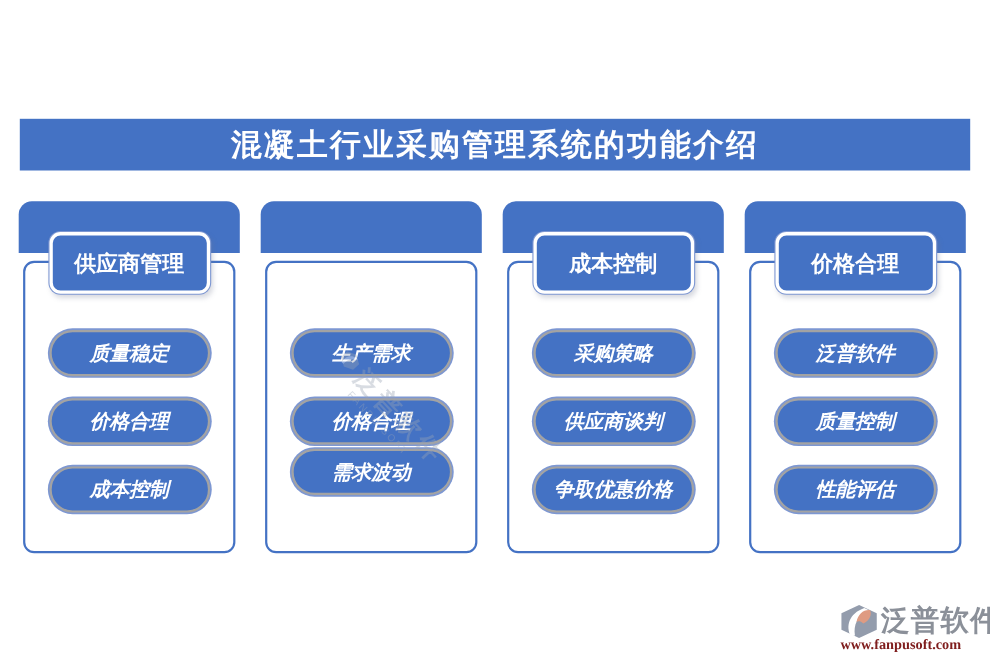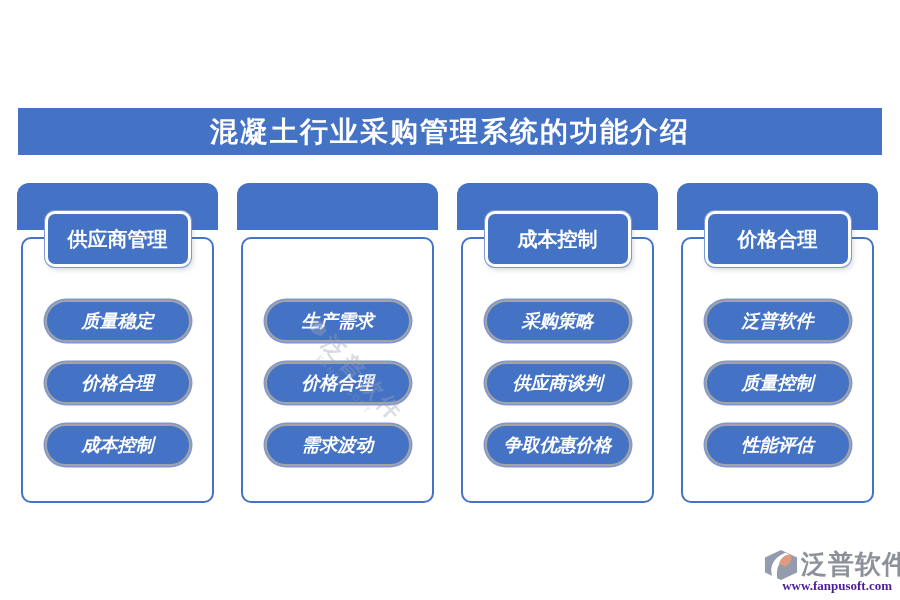--- a/index.html
+++ b/index.html
@@ -31,23 +31,23 @@
     opacity:.38;color:#9aa4b5;pointer-events:none;}
   .watermark .wm-row{display:flex;align-items:center;gap:5px;}
   .watermark .wm-text{font-size:23px;font-weight:bold;letter-spacing:4px;}
   .watermark .wm-sub{font-size:9px;letter-spacing:2px;margin-left:30px;margin-top:-2px;}
 
   
   .footer{position:absolute;left:764px;top:547px;width:128px;height:48px;}
   .footer .logo-icon{position:absolute;left:0;top:2px;}
   .footer .brand{position:absolute;left:37px;top:0;font-size:26px;font-weight:bold;
     color:#8B9099;letter-spacing:1px;white-space:nowrap;}
-  .footer .url{position:absolute;left:0;top:31px;width:128px;text-align:right;
+  .footer .url{position:absolute;left:0;top:31px;width:128px;text-align:left;
     font-family:"Liberation Serif","DejaVu Serif",serif;font-weight:bold;font-size:13px;
-    color:#4c1d95;white-space:nowrap;}
+    color:#7f1d1d;white-space:nowrap;}
 </style>
 </head>
 <body>
 
 <div class="stage">
 
   <div class="banner">混凝土行业采购管理系统的功能介绍</div>
 
   <div class="columns" id="columns">
     <div class="column">
@@ -62,21 +62,21 @@
           <div class="pill item-pill" style="top: 241px;">成本控制</div>
         </div>
     </div>
 
     <div class="column">
       <div class="tab"></div>
       <div class="panel"></div>
       <div class="items">
           <div class="pill item-pill" style="top: 117px;">生产需求</div>
           <div class="pill item-pill" style="top: 179px;">价格合理</div>
-          <div class="pill item-pill" style="top: 241px;">需求波动</div>
+          <div class="pill item-pill" style="top: 225px;">需求波动</div>
         </div>
     </div>
 
     <div class="column">
       <div class="tab"></div>
       <div class="panel"></div>
       <div class="pill title-pill">
         <span class="t">成本控制</span>
       </div>
       <div class="items">

